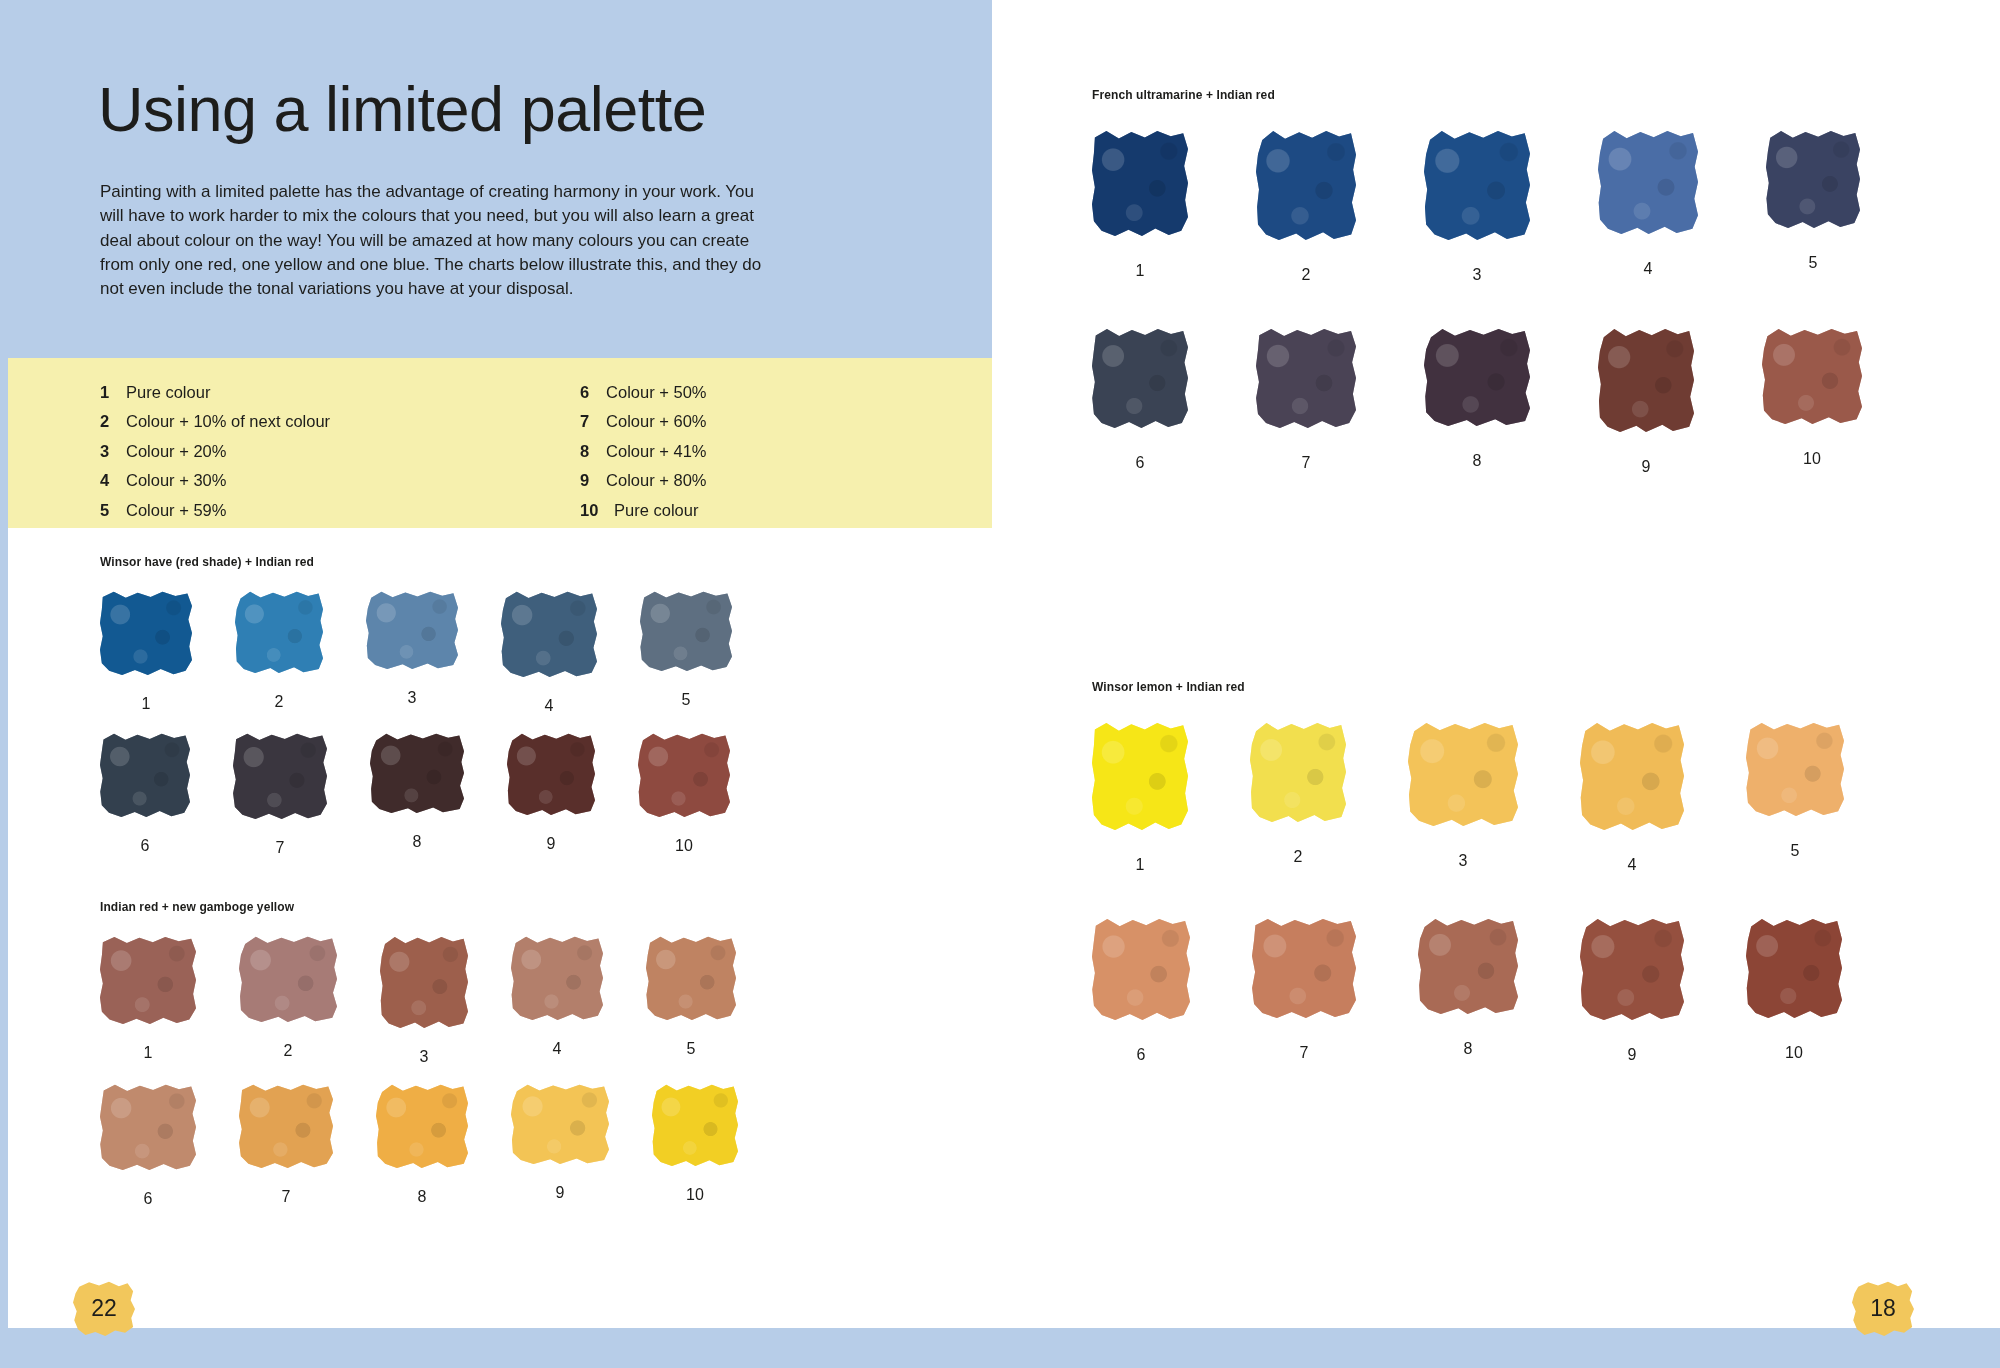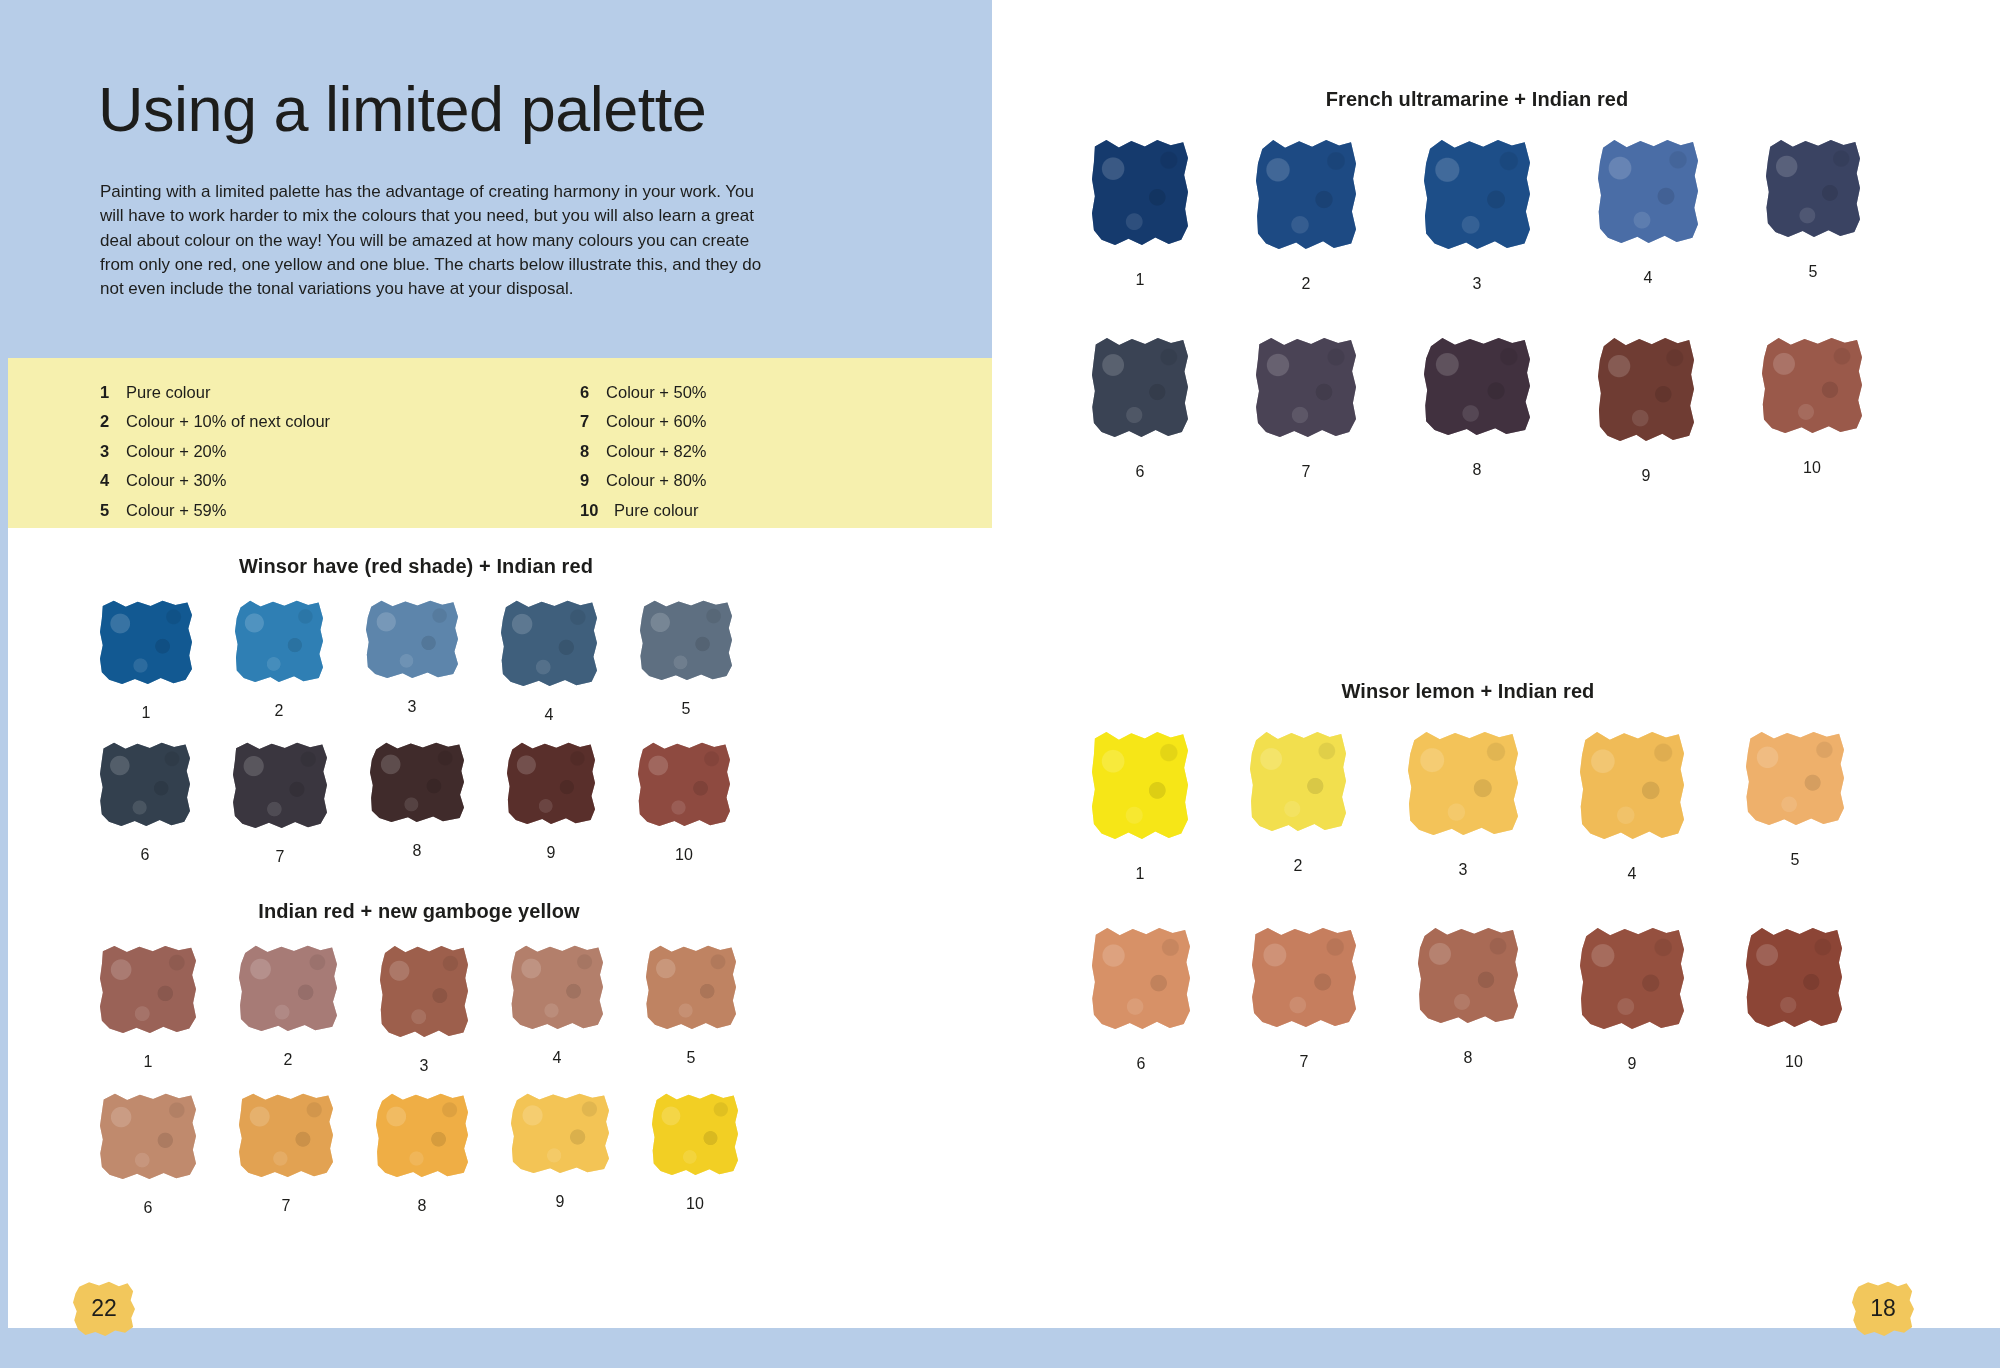--- a/index.html
+++ b/index.html
@@ -57,22 +57,22 @@
     display: flex; font-size: 16.5px; color: #1d1d1b; line-height: 1.42;
   }
   .legend-num {
     font-weight: 700; min-width: 26px; display: inline-block;
   }
   .legend-num.wide { min-width: 34px; }
 
   
   .chart { position: absolute; }
   .chart-heading {
-    font-size: 20px; font-weight: 700; color: #1d1d1b;
-    letter-spacing: 0.1px; margin-bottom: 0; text-align: center;
+    font-size: 12px; font-weight: 700; color: #1d1d1b;
+    letter-spacing: 0.1px; margin-bottom: 0;
   }
   .swatch-row {
     position: relative; display: flex;
   }
   .swatch-cell {
     position: relative;
     display: flex; flex-direction: column; align-items: center;
   }
   .swatch {
     position: relative;
@@ -178,21 +178,21 @@
             <div class="legend-item">
               <span class="legend-num">6</span>
               <span>Colour + 50%</span>
             </div>
             <div class="legend-item">
               <span class="legend-num">7</span>
               <span>Colour + 60%</span>
             </div>
             <div class="legend-item">
               <span class="legend-num">8</span>
-              <span>Colour + 82%</span>
+              <span>Colour + 41%</span>
             </div>
             <div class="legend-item">
               <span class="legend-num">9</span>
               <span>Colour + 80%</span>
             </div>
             <div class="legend-item">
               <span class="legend-num wide">10</span>
               <span>Pure colour</span>
             </div>
           </div>

